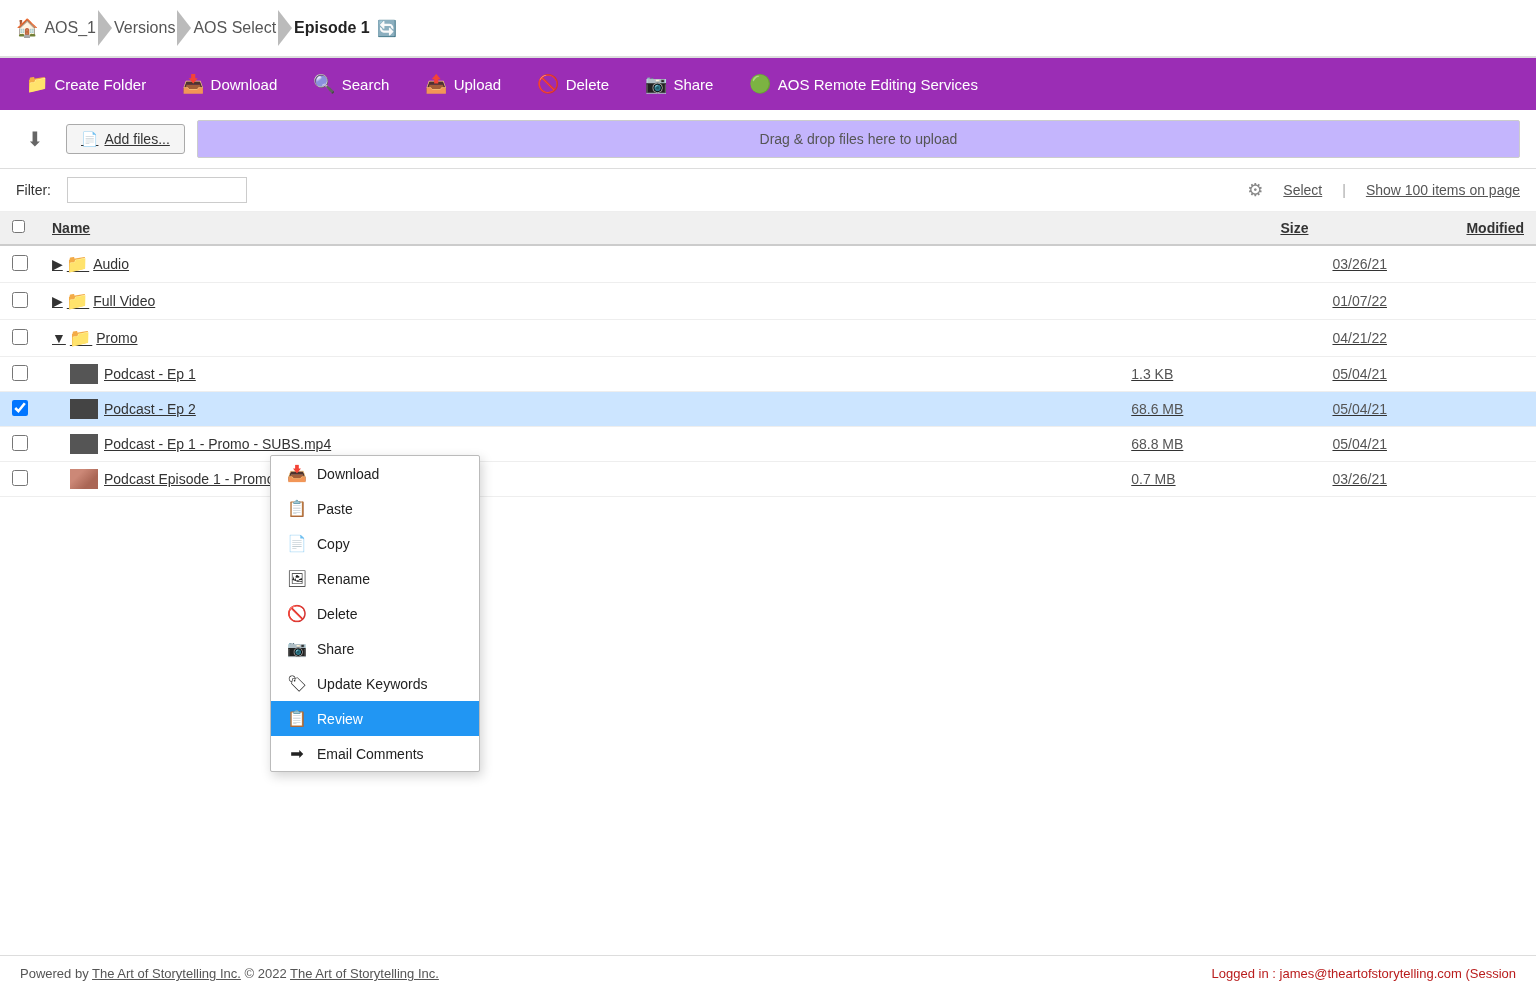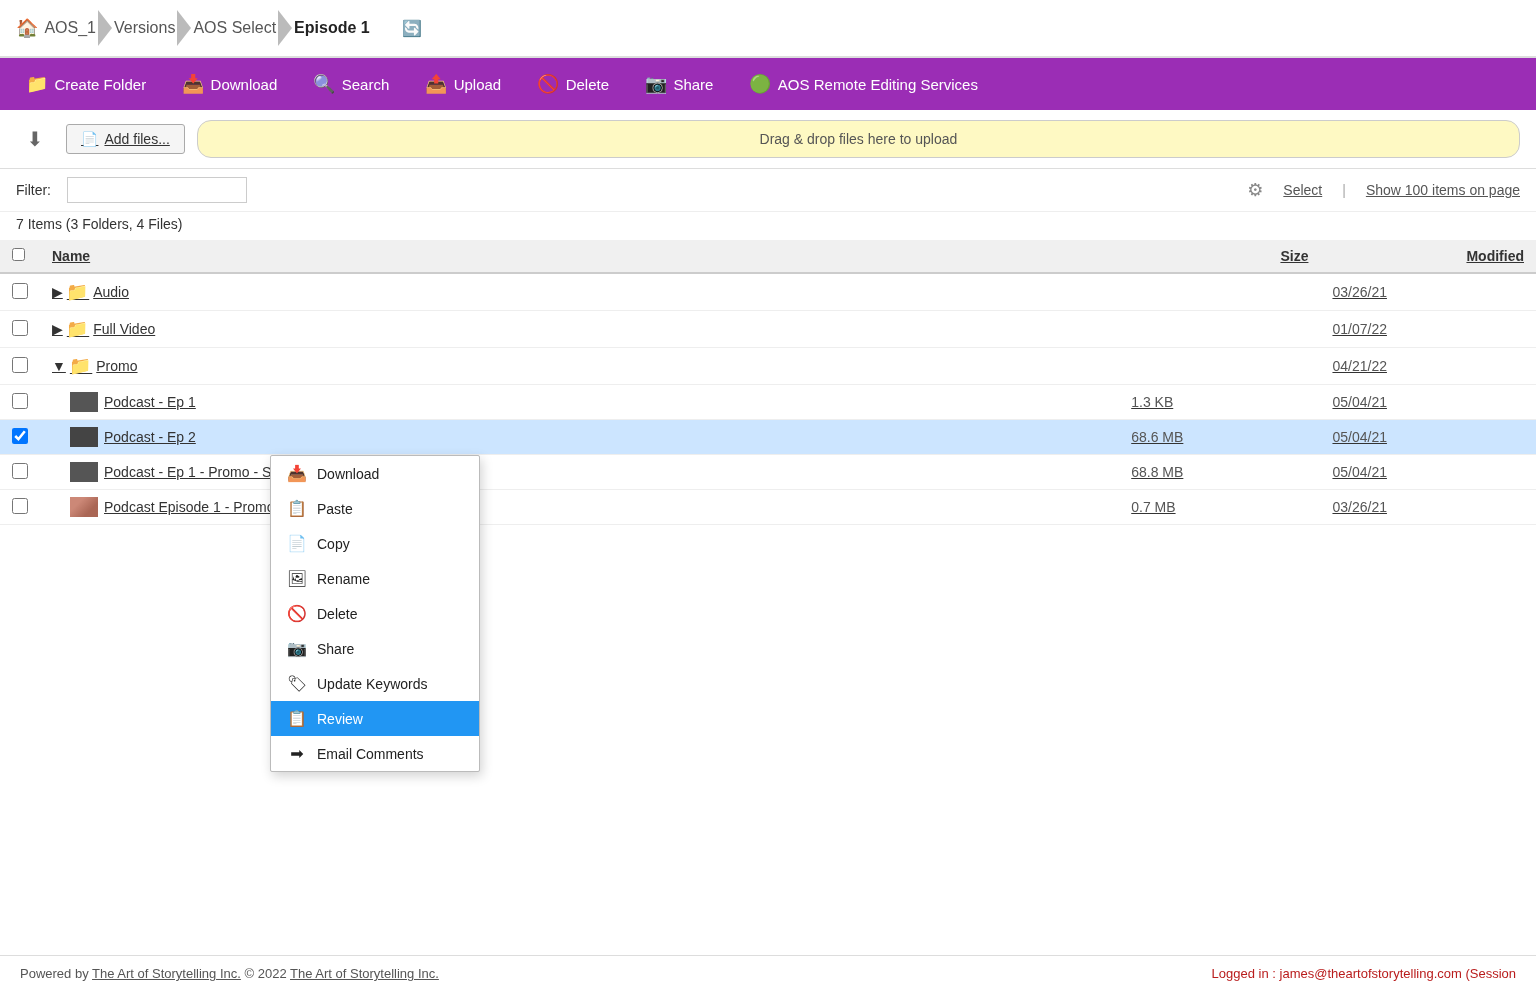--- a/index.html
+++ b/index.html
@@ -9,21 +9,21 @@
     .breadcrumb {
       display: flex; align-items: center;
       background: #fff; border-bottom: 2px solid #ddd;
       padding: 10px 16px; gap: 0;
     }
     .breadcrumb-item {
       display: flex; align-items: center;
       font-size: 16px; font-weight: 500;
       color: #555; cursor: pointer;
     }
-    .breadcrumb-item.active { font-weight: bold; color: #222; gap: 25px; }
+    .breadcrumb-item.active { font-weight: bold; color: #222; }
     .breadcrumb-sep {
       width: 0; height: 0;
       border-top: 18px solid transparent;
       border-bottom: 18px solid transparent;
       border-left: 14px solid #bbb;
       margin: 0 2px;
     }
     .breadcrumb-home-icon { margin-right: 6px; font-size: 18px; }
     .breadcrumb-refresh {
       display: inline-block; margin-left: 8px; color: #4a9; font-size: 16px; cursor: pointer;
@@ -58,21 +58,21 @@
     .add-files-btn {
       display: flex; align-items: center; gap: 6px;
       border: 1px solid #aaa; background: #f5f5f5;
       padding: 6px 14px; cursor: pointer; font-size: 14px;
       border-radius: 3px; text-decoration: underline;
     }
     .drag-drop-area {
       flex: 1; border: 1px solid #ccc;
       padding: 10px 20px; color: #555;
       text-align: center; font-size: 14px;
-      border-radius: 14px; background: #fef9c3;
+      border-radius: 2px; background: #c4b5fd;
     }
 
     
     .filter-row {
       display: flex; align-items: center;
       padding: 8px 16px; gap: 16px; border-bottom: 1px solid #eee;
     }
     .filter-label { font-size: 14px; color: #333; }
     .filter-input {
       border: 1px solid #ccc; padding: 4px 8px;
@@ -222,21 +222,20 @@
   <div class="filter-row">
     <span class="filter-label">Filter:</span>
     <input class="filter-input" type="text" value="" style="">
     <div class="filter-spacer"></div>
     <span class="gear-icon">⚙</span>
     <span class="select-link">Select</span>
     <span class="pipe">|</span>
     <span class="show-items-link">Show 100 items on page</span>
   </div>
 
-  <div class="item-count">7 Items (3 Folders, 4 Files)</div>
 
   <table class="file-table">
     <thead>
       <tr>
         <th><input type="checkbox" style=""></th>
         <th>Name</th>
         <th></th>
         <th class="size-col">Size</th>
         <th class="modified-col">Modified</th>
       </tr>

